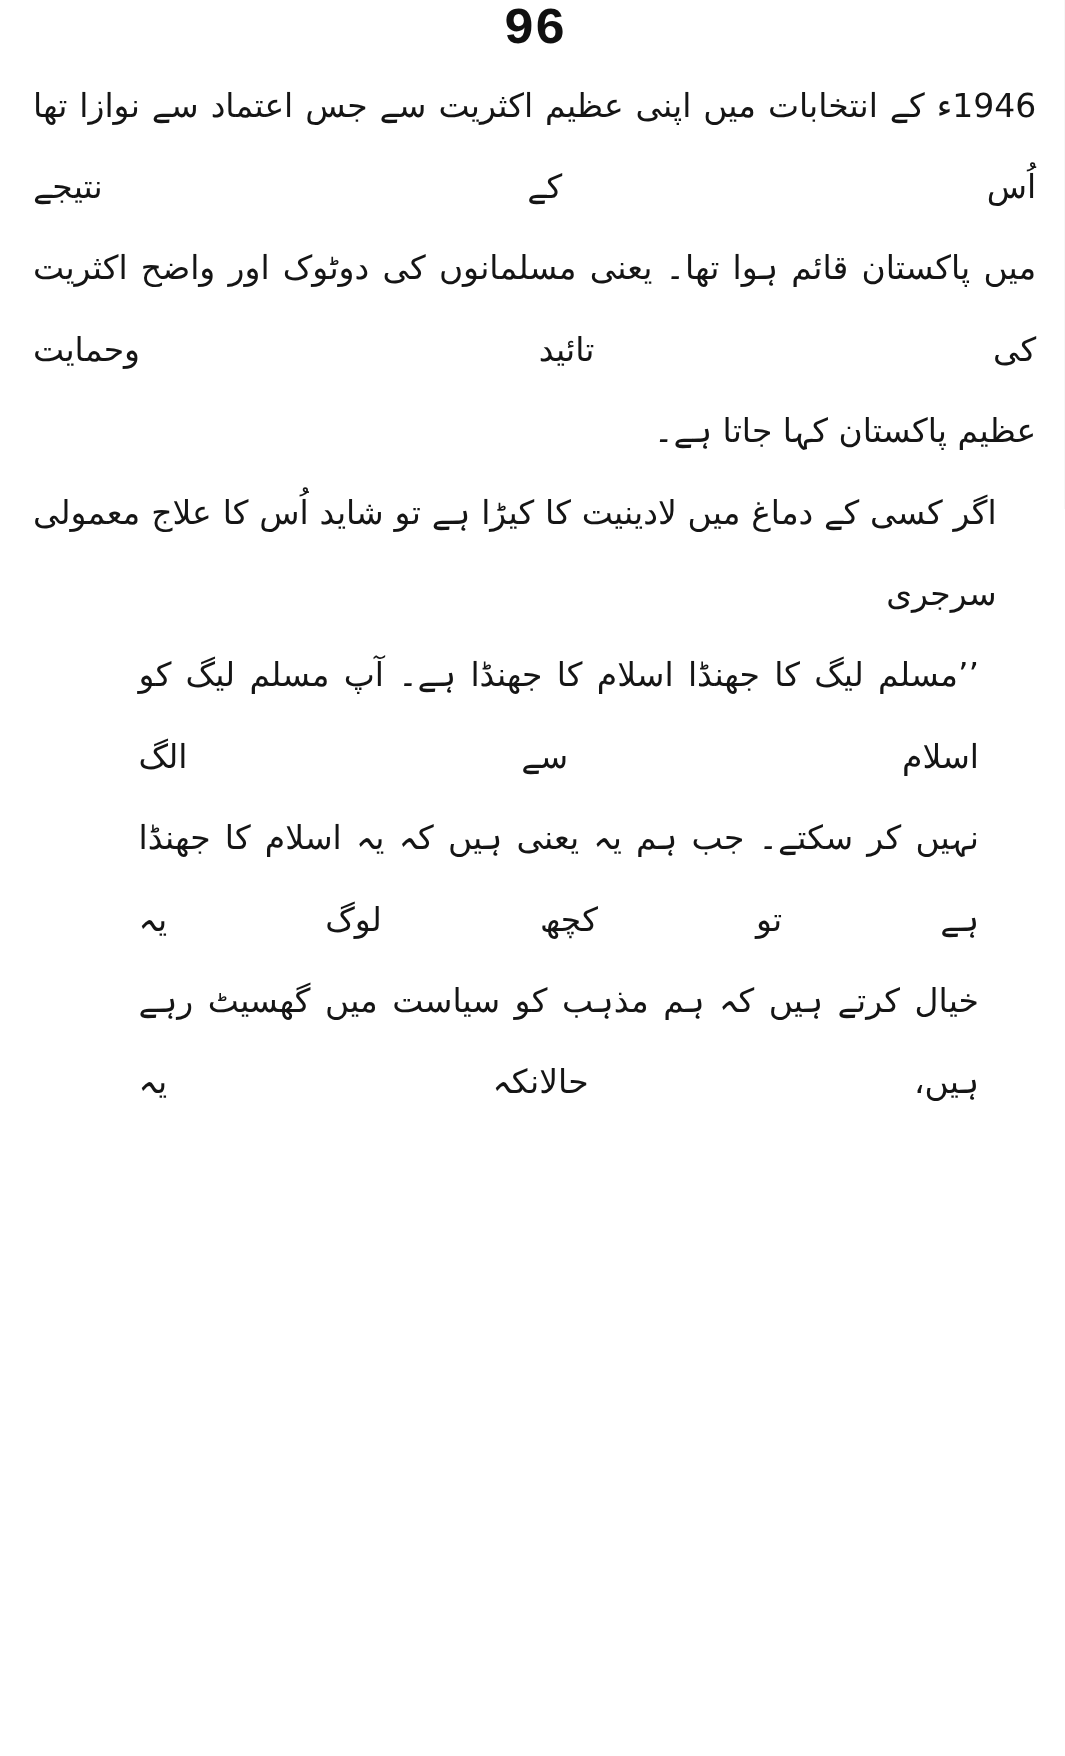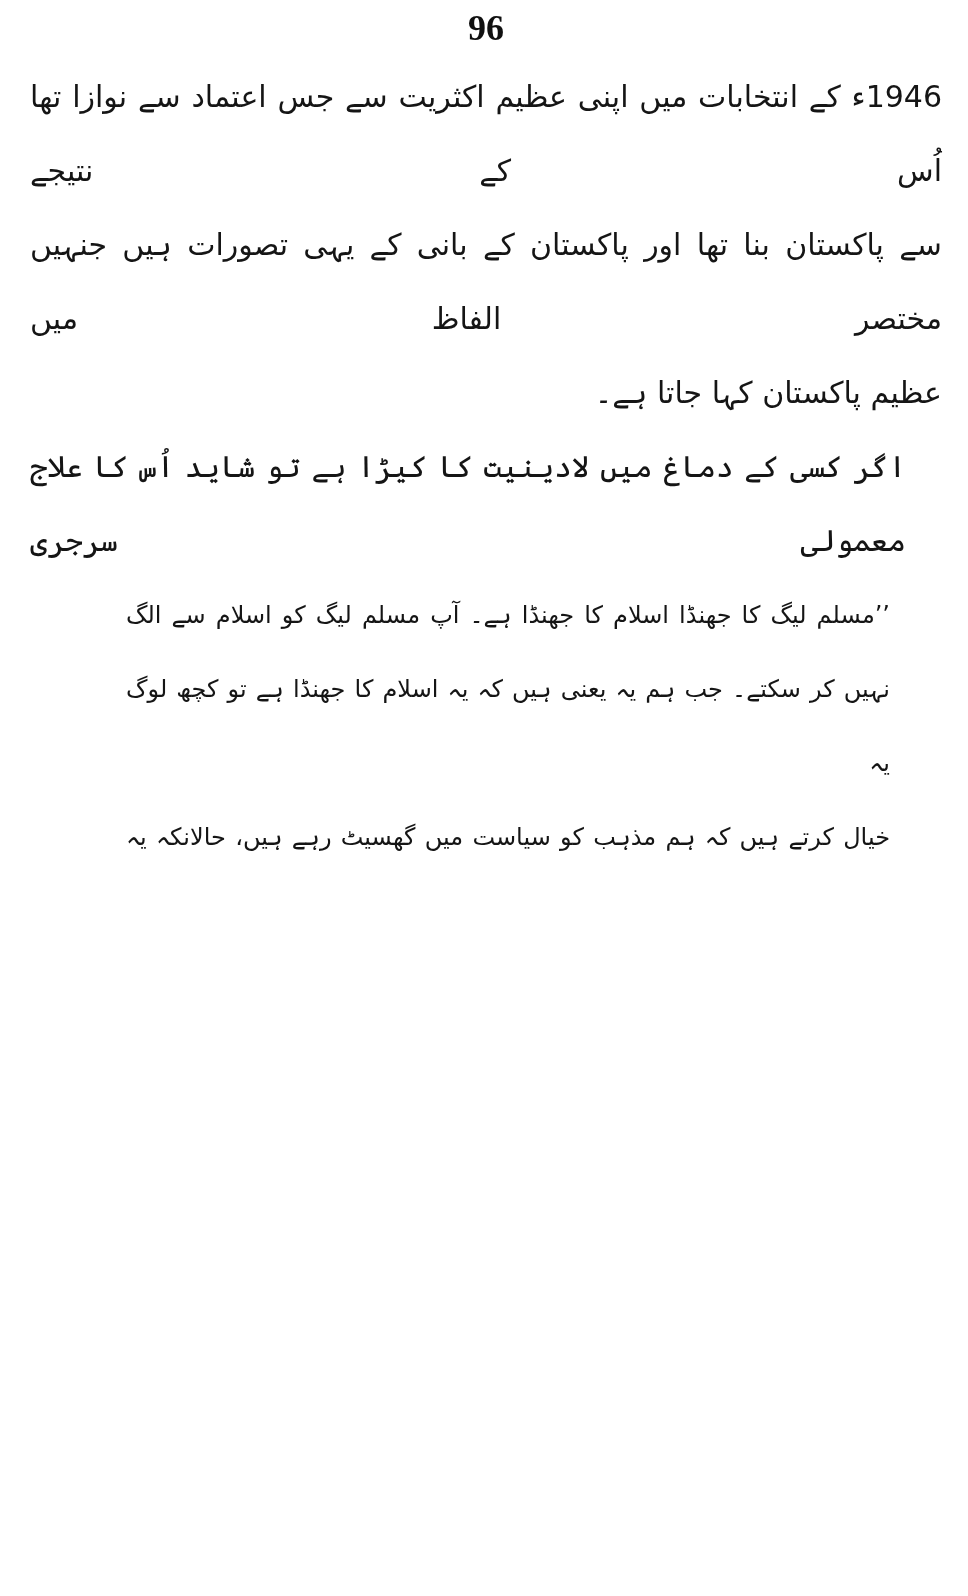--- a/index.html
+++ b/index.html
@@ -14,23 +14,23 @@
     margin: 0 auto;
     background: #ffffff;
     color: #141414;
     font-family: "DejaVu Sans", sans-serif;
     overflow: hidden;
     box-sizing: border-box;
     padding: 6px 26px 0 30px;
   }
   .page-number {
     text-align: center;
-    font-family: Liberation Serif, serif;
+    font-family: Liberation Mono, monospace;
     font-weight: 700;
-    font-size: 36px;
+    font-size: 47px;
     line-height: 44px;
     color: #101010;
   }
   .content {
     direction: rtl;
     unicode-bidi: embed;
     margin-top: 10px;
     font-size: 30px;
     line-height: 74px;
     color: #151515;
@@ -42,40 +42,39 @@
     overflow: visible;
   }
   
   .line.stretch {
     white-space: normal;
     text-align: justify;
     text-align-last: justify;
   }
   .line.indent {
     padding-right: 36px;
-    font-family: Liberation Serif, serif;
   }
   .blockquote {
     padding-right: 52px;
     padding-left: 96px;
   }
-  .blockquote .line { font-size: 24px; }
+  .blockquote .line { font-size: 30px; }
 </style>
 </head>
 <body>
 
 <div class="page">
 
   <div class="page-number">96</div>
 
   <div class="content">
 
     <div class="para">
       <div class="line stretch">1946ء کے انتخابات میں اپنی عظیم اکثریت سے جس اعتماد سے نوازا تھا اُس کے نتیجے</div>
-      <div class="line stretch">سے پاکستان بنا تھا اور پاکستان کے بانی کے یہی تصورات ہیں جنہیں مختصر الفاظ میں</div>
+      <div class="line stretch">میں پاکستان قائم ہوا تھا۔ یعنی مسلمانوں کی دوٹوک اور واضح اکثریت کی تائید وحمایت</div>
       <div class="line">عظیم پاکستان کہا جاتا ہے۔</div>
     </div>
 
     <div class="para">
       <div class="line stretch indent">اگر کسی کے دماغ میں لادینیت کا کیڑا ہے تو شاید اُس کا علاج معمولی سرجری</div>
     </div>
 
     <div class="para blockquote">
       <div class="line stretch">’’مسلم لیگ کا جھنڈا اسلام کا جھنڈا ہے۔ آپ مسلم لیگ کو اسلام سے الگ</div>
       <div class="line stretch">نہیں کر سکتے۔ جب ہم یہ یعنی ہیں کہ یہ اسلام کا جھنڈا ہے تو کچھ لوگ یہ</div>

